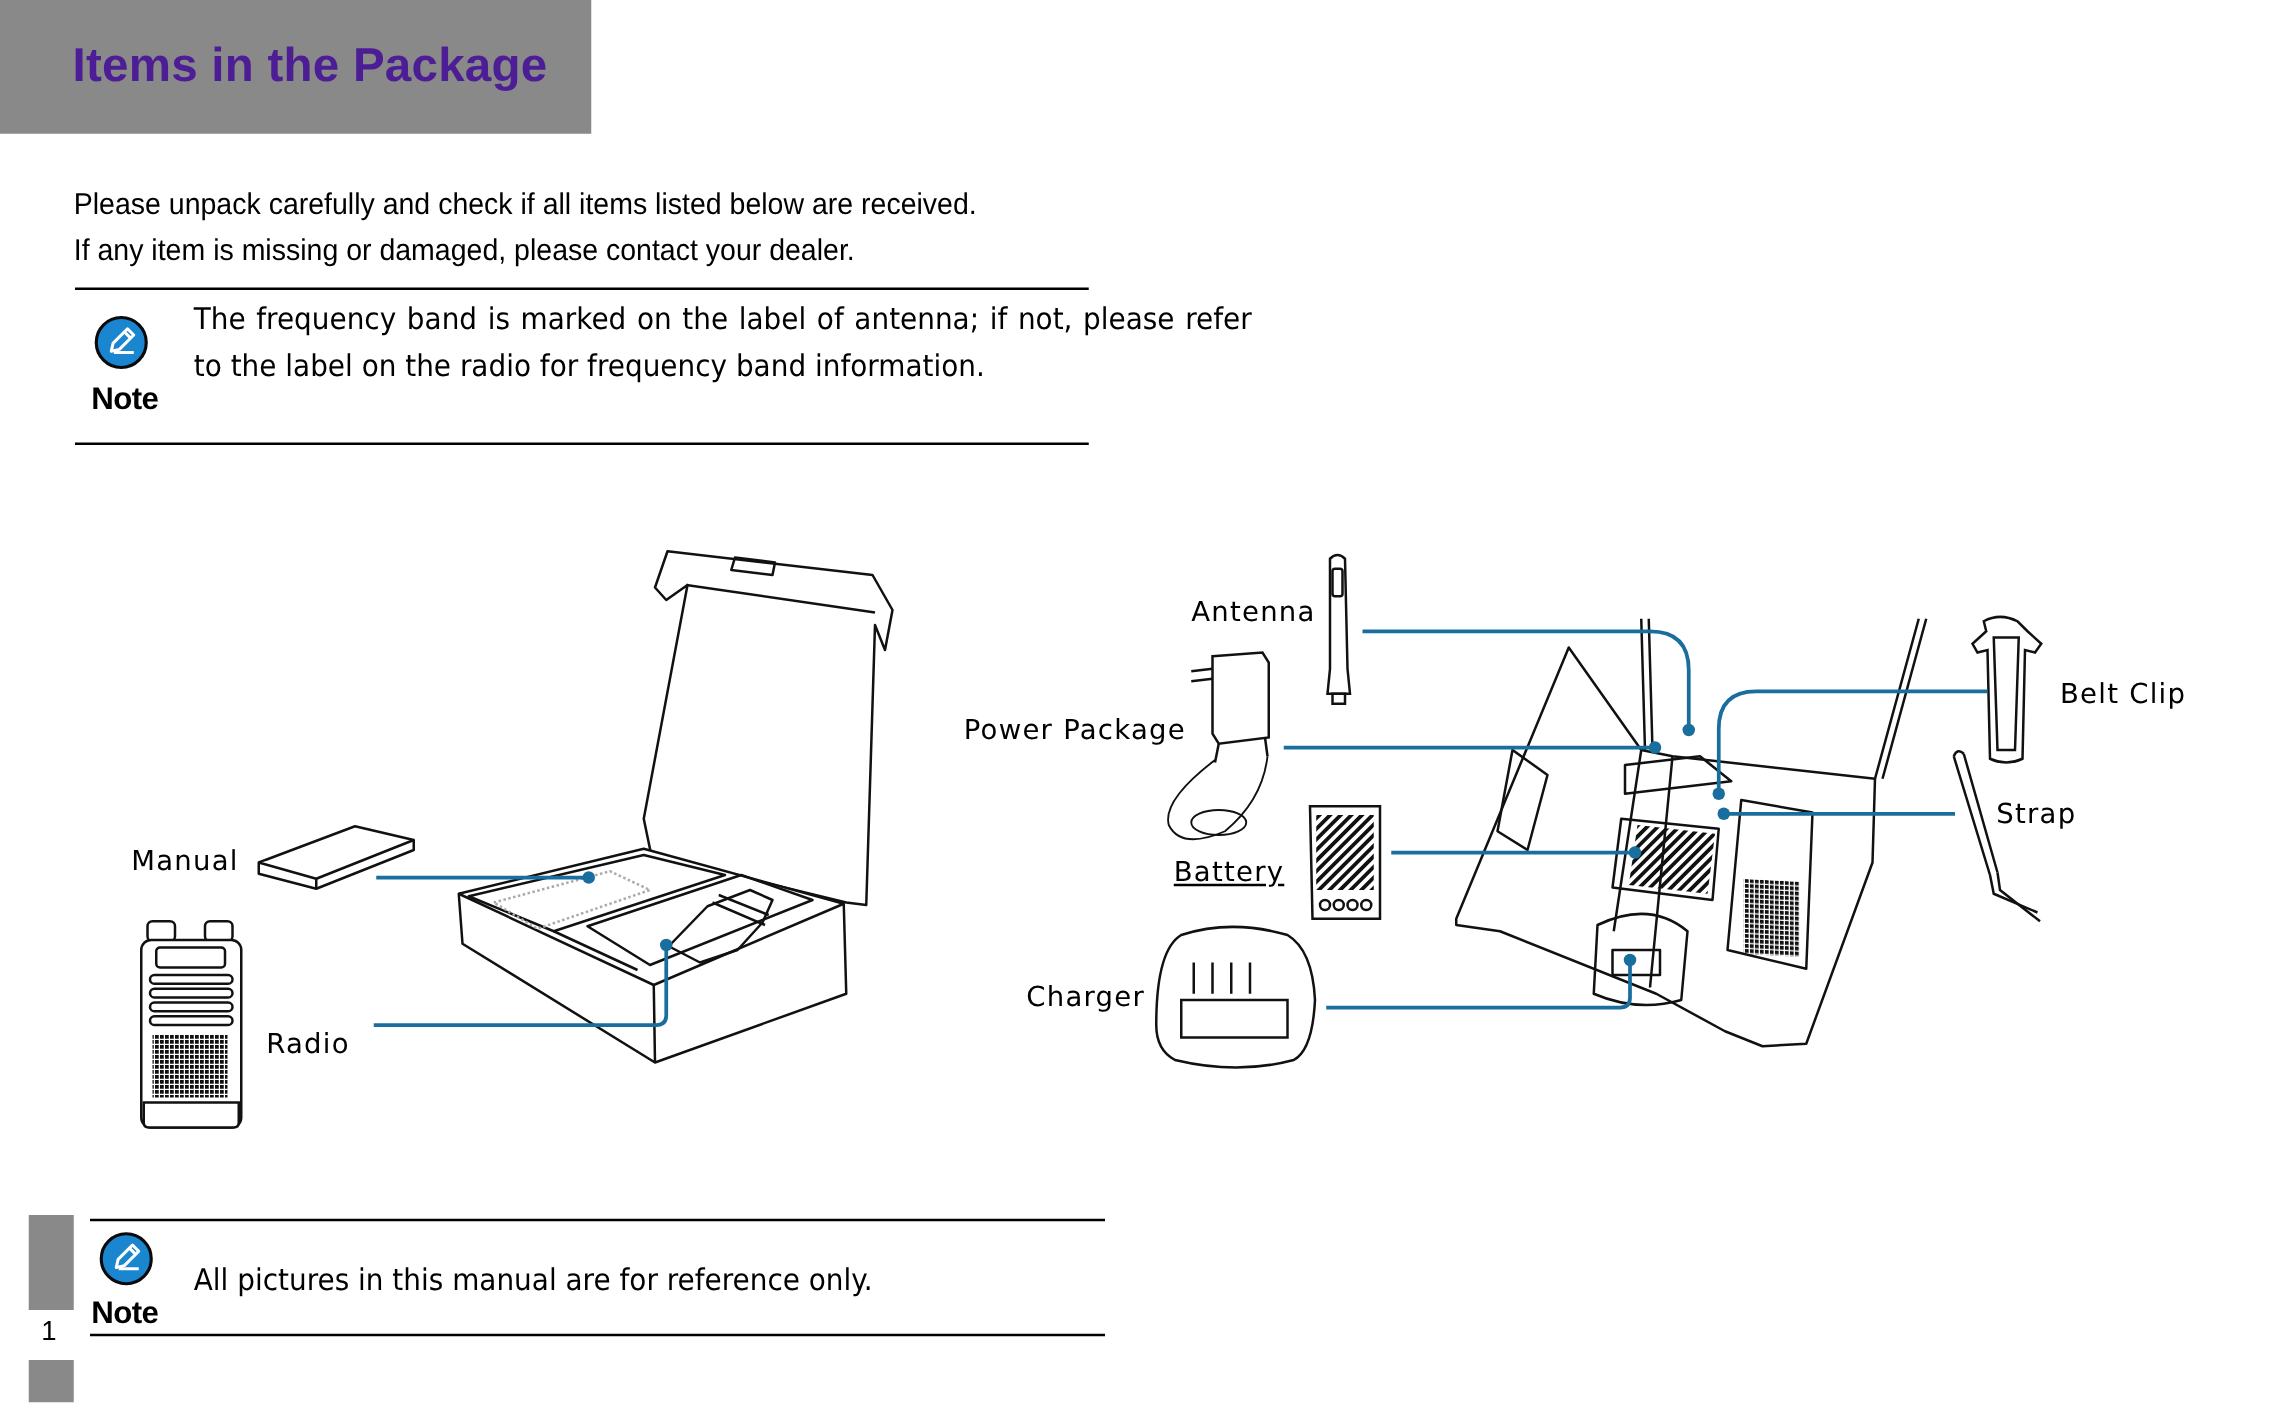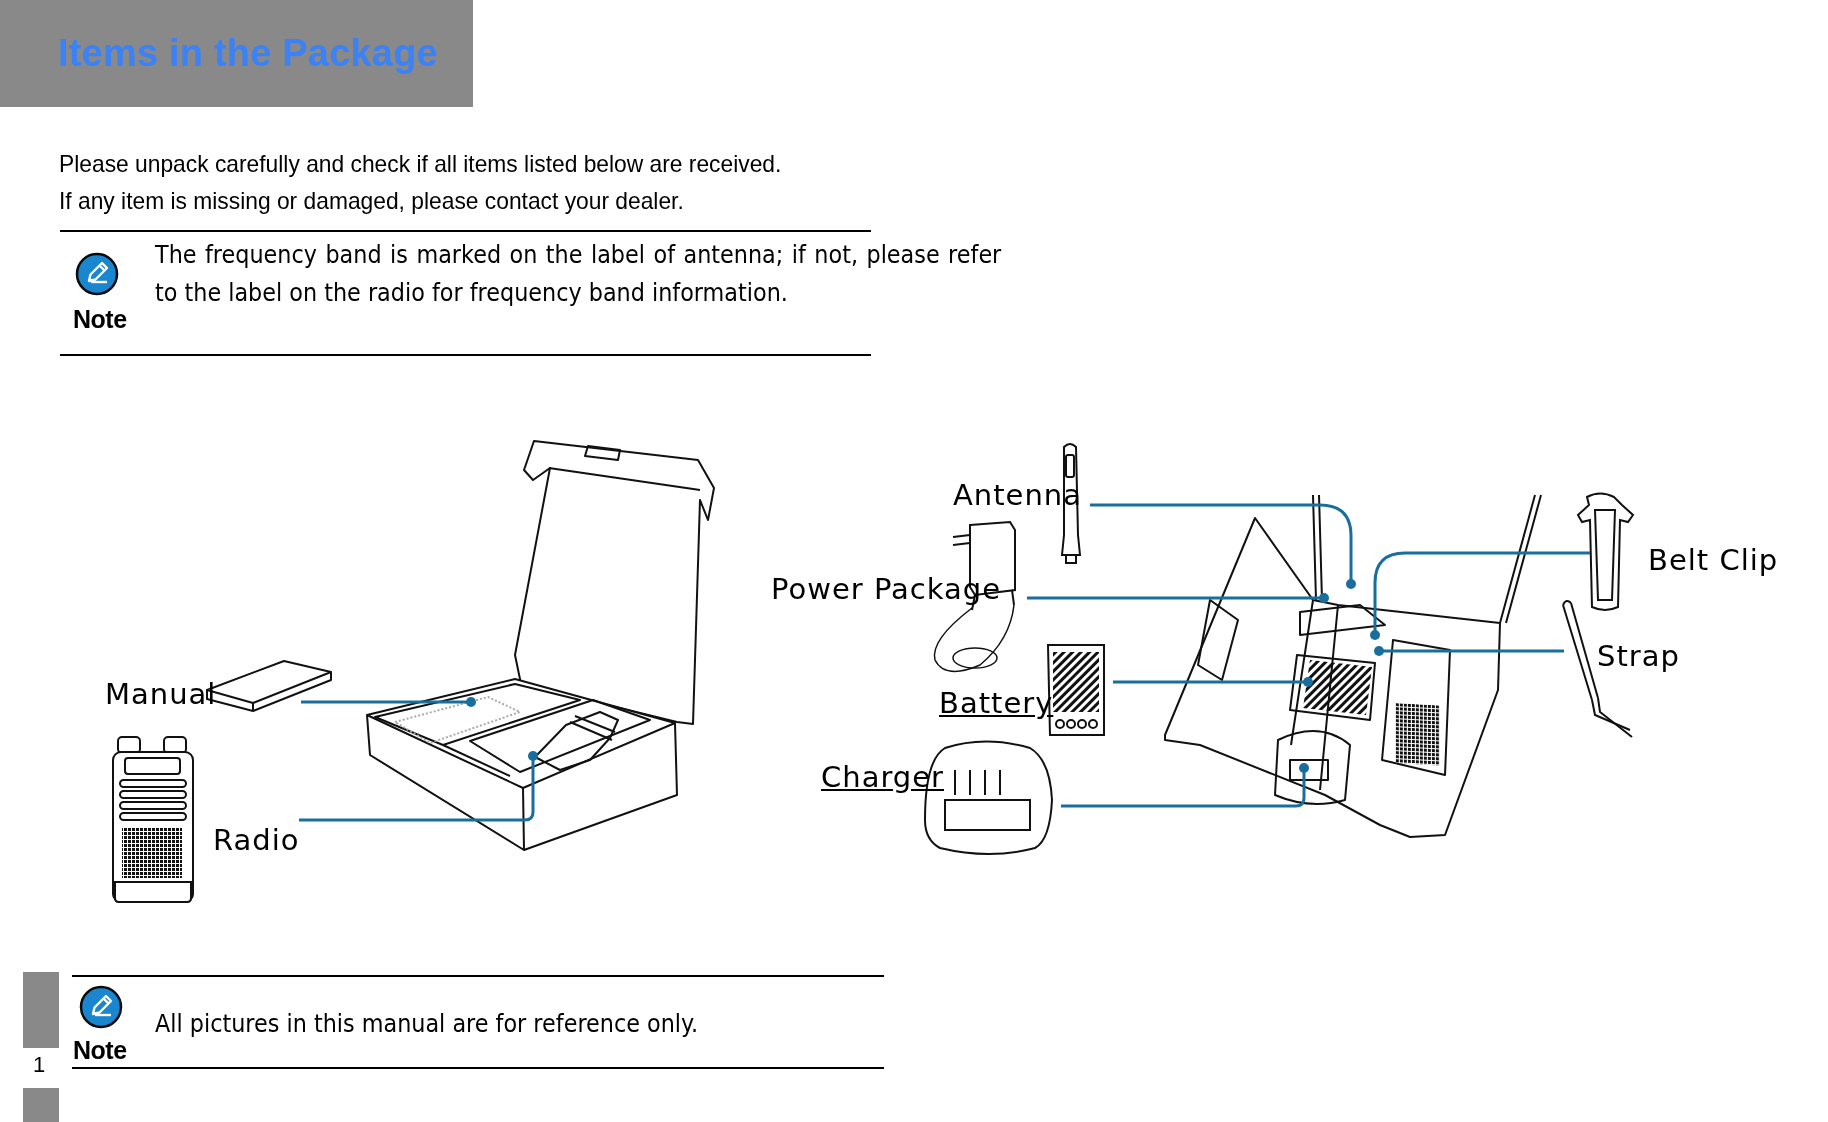--- a/index.html
+++ b/index.html
@@ -1,25 +1,25 @@
 <!DOCTYPE html>
 <html><head>
 <meta charset="utf-8">
 <style>
   html, body { margin:0; padding:0; background:#ffffff; }
   body { width:1828px; height:1122px; position:relative; overflow:hidden; font-family:"Liberation Sans", sans-serif; color:#000; }
   .abs { position:absolute; }
   #header-bar { left:0; top:0; width:473px; height:107px; background:#898989; }
-  #page-title { left:58px; top:32px; font-family:"Liberation Sans", sans-serif; font-weight:bold; font-size:38px; color:#3b82f6; white-space:nowrap; letter-spacing:0.2px; }
+  #page-title { left:58px; top:32px; font-family:"Liberation Sans", sans-serif; font-weight:bold; font-size:38px; color:#4c1d95; white-space:nowrap; letter-spacing:0.2px; }
   .intro { left:59px; font-size:24px; white-space:nowrap; transform:scaleX(0.95); transform-origin:left; }
   .rule { height:0; border-top:2px solid #000; }
   .note-text { font-family:"DejaVu Sans", sans-serif; font-size:24px; line-height:38px; text-align:justify; transform:scaleX(0.93); transform-origin:left top; }
   .note-label { font-family:"Liberation Sans", sans-serif; font-weight:bold; font-size:25px; letter-spacing:-0.5px;text-align:right; }
   .note-icon { width:44px; height:44px; }
-  .callout { font-family:"DejaVu Sans", sans-serif; font-size:29px; letter-spacing:1px; white-space:nowrap; }
+  .callout { font-family:"DejaVu Sans", sans-serif; font-size:22px; letter-spacing:1px; white-space:nowrap; }
   .side-tab { background:#898989; left:23px; width:36px; }
   #page-number { left:33px; top:1052px; font-size:22px; }
   svg.illus { position:absolute; left:0; top:0; }
 </style>
 </head>
 <body>
 
 <div id="header-bar" class="abs"></div>
 <div id="page-title" class="abs">Items in the Package</div>
 
@@ -169,21 +169,21 @@
     <circle cx="1375" cy="635" r="5"></circle>
     <circle cx="1379" cy="651" r="5"></circle>
   </g>
 </svg>
 
 <div class="abs callout" style="left:105px; top:677px;">Manual</div>
 <div class="abs callout" style="left:213px; top:823px;text-align:center;">Radio</div>
 <div class="abs callout" style="left:953px; top:478px;">Antenna</div>
 <div class="abs callout" style="left:771px; top:572px;">Power Package</div>
 <div class="abs callout" style="left:939px; top:686px;text-decoration:underline;">Battery</div>
-<div class="abs callout" style="left:821px; top:760px;text-decoration:underline;">Charger</div>
+<div class="abs callout" style="left:821px; top:786px;">Charger</div>
 <div class="abs callout" style="left:1648px; top:543px;">Belt Clip</div>
 <div class="abs callout" style="left:1597px; top:639px;text-align:right;">Strap</div>
 
 <div class="abs side-tab" style="top:972px; height:76px;"></div>
 <div class="abs" id="page-number">1</div>
 <div class="abs side-tab" style="top:1088px; height:34px;"></div>
 
 <div class="abs rule" style="left:72px; top:975px; width:812px;"></div>
 <div class="abs" style="left:79px; top:985px;">
   <svg class="note-icon" viewBox="0 0 44 44">

